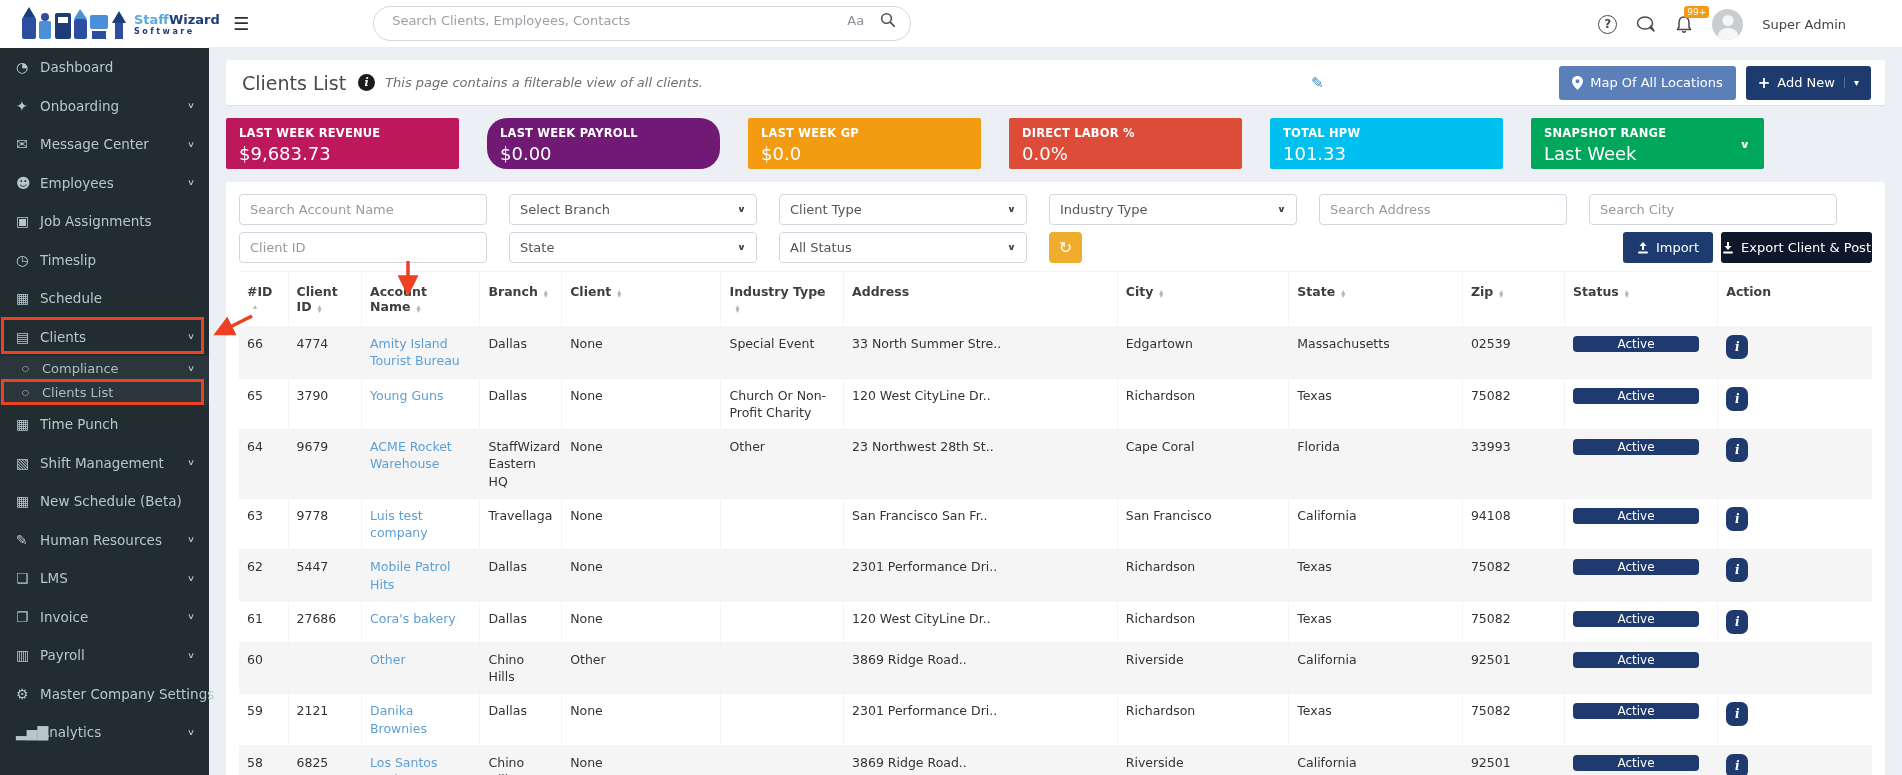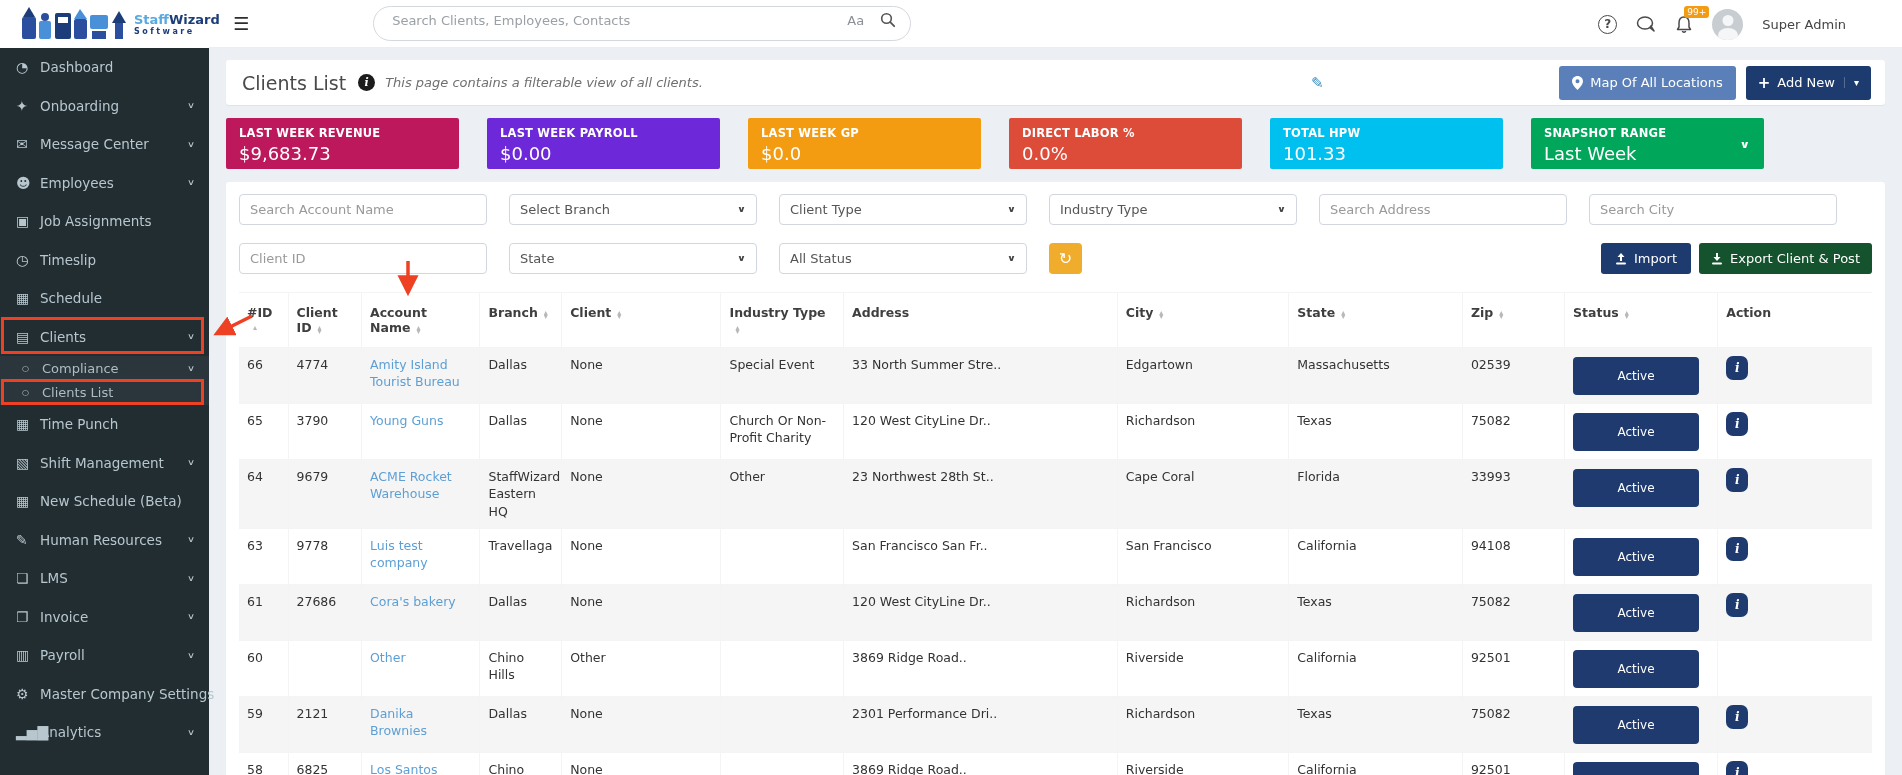--- a/index.html
+++ b/index.html
@@ -56,40 +56,40 @@
   .btn-addnew { background:#1e3b70; padding:8px 12px; }
   .addnew-caret { border-left:1px solid rgba(255,255,255,.25); padding-left:9px; margin-left:2px; font-size:10px; }
 
   .kpi-row { margin:13px 17px 0 17px; display:flex; gap:28px; }
   .kpi { width:233px; height:51px; border-radius:2px; color:#fff; padding:8px 13px; position:relative; flex:0 0 233px; }
   .kpi-label { font-size:11.5px; font-weight:bold; letter-spacing:.2px; }
   .kpi-value { font-size:18px; margin-top:3px; }
   .kpi-caret { position:absolute; right:14px; top:50%; transform:translateY(-50%) scaleY(.8); font-weight:bold; font-size:13px; cursor:pointer; }
 
   .panel { margin:13px 17px 0 17px; padding:12px 13px; height:600px; }
-  .filter-row { display:flex; gap:22px; margin-bottom:18px; align-items:center; }
+  .filter-row { display:flex; gap:22px; margin-bottom:7px; align-items:center; }
   .f-input, .f-select { width:248px; height:31px; border:1px solid #d2d6de; border-radius:4px; font-size:13px; color:#555; padding:0 10px; background:#fff; font-family:inherit; }
   .f-input::placeholder { color:#999; }
   .f-select { display:flex; align-items:center; justify-content:space-between; cursor:pointer; }
   .f-select .chev { font-size:11px; color:#444; transform:scaleY(.8); font-weight:bold; }
   .btn-refresh { width:33px; height:31px; background:#f0ad2d; border:none; border-radius:4px; color:#fff; font-size:16px; cursor:pointer; line-height:1; }
   .row2-right { margin-left:auto; display:flex; gap:8px; }
   .btn-import { background:#1e3b70; padding:8px 14px; }
-  .btn-export { background:#14532d; padding:8px 12px; }
+  .btn-export { background:#0f172a; padding:8px 1px; }
 
   
   table.clients { width:100%; border-collapse:collapse; table-layout:fixed; margin-top:8px; }
   .clients th { font-size:12.5px; color:#3f3f3f; text-align:left; font-weight:bold; padding:12px 8px; border:1px solid #f4f4f4; border-left:none; vertical-align:top; cursor:pointer; }
   .clients th:last-child, .clients td:last-child { border-right:none; }
   .clients td { font-size:12.5px; color:#333; padding:8px; border:1px solid #f4f4f4; border-left:none; vertical-align:top; line-height:1.38; overflow:hidden; }
   .clients tbody tr:nth-child(odd) { background:#f5f5f5; }
   .sort { display:inline-flex; flex-direction:column; margin-left:6px; vertical-align:2px; line-height:.55; }
   .sort i { font-style:normal; font-size:8px; color:#b9b9b9; }
   .cell-link { color:#5d9fd4; cursor:pointer; text-decoration:none; }
-  .btn-status { display:block; width:126px; height:38px; background:#1e3a6e; color:#fff; border:none; border-radius:4px; font-size:12px; font-family:inherit; cursor:pointer; margin-top:1px; }
+  .btn-status { display:block; width:126px; height:16px; background:#1e3a6e; color:#fff; border:none; border-radius:4px; font-size:12px; font-family:inherit; cursor:pointer; margin-top:1px; }
   .btn-info { width:22px; height:24px; background:#1e3a6e; color:#fff; border:none; border-radius:7px; font-size:12px; font-family:"DejaVu Serif", serif; font-style:italic; font-weight:bold; cursor:pointer; }
 
   
   .annot { position:absolute; border:3px solid #ee4023; z-index:9; pointer-events:none; }
   .annot-box-clients { left:1px; top:317px; width:203px; height:37px; }
   .annot-box-clients-list { left:1px; top:379px; width:203px; height:26px; }
   .annot-svg { position:absolute; left:0; top:0; z-index:10; pointer-events:none; }
 </style>
 </head>
 <body>
@@ -290,21 +290,21 @@
     </section>
 
     <section class="kpi-row">
 
         <div class="kpi" style="background: #be185d;">
           <div class="kpi-label">LAST WEEK REVENUE</div>
           <div class="kpi-value">$9,683.73</div>
 
         </div>
 
-        <div class="kpi" style="background: #6d28d9;">
+        <div class="kpi" style="background: #701a75; border-radius: 20px;">
           <div class="kpi-label">LAST WEEK PAYROLL</div>
           <div class="kpi-value">$0.00</div>
 
         </div>
 
         <div class="kpi" style="background: rgb(243, 156, 18);">
           <div class="kpi-label">LAST WEEK GP</div>
           <div class="kpi-value">$0.0</div>
 
         </div>
@@ -519,20 +519,36 @@
               <td>San Francisco San Fr..</td>
               <td>San Francisco</td>
               <td>California</td>
               <td>94108</td>
               <td>
                 <button class="btn-status">Active</button>
               </td>
               <td><button class="btn-info">i</button></td>
             </tr>
 
+            <tr>
+              <td>62</td>
+              <td>5447</td>
+              <td><a class="cell-link">Mobile Patrol Hits</a></td>
+              <td>Dallas</td>
+              <td>None</td>
+              <td></td>
+              <td>2301 Performance Dri..</td>
+              <td>Richardson</td>
+              <td>Texas</td>
+              <td>75082</td>
+              <td>
+                <button class="btn-status">Active</button>
+              </td>
+              <td><button class="btn-info">i</button></td>
+            </tr>
 
             <tr>
               <td>61</td>
               <td>27686</td>
               <td><a class="cell-link">Cora's bakery</a></td>
               <td>Dallas</td>
               <td>None</td>
               <td></td>
               <td>120 West CityLine Dr..</td>
               <td>Richardson</td>

